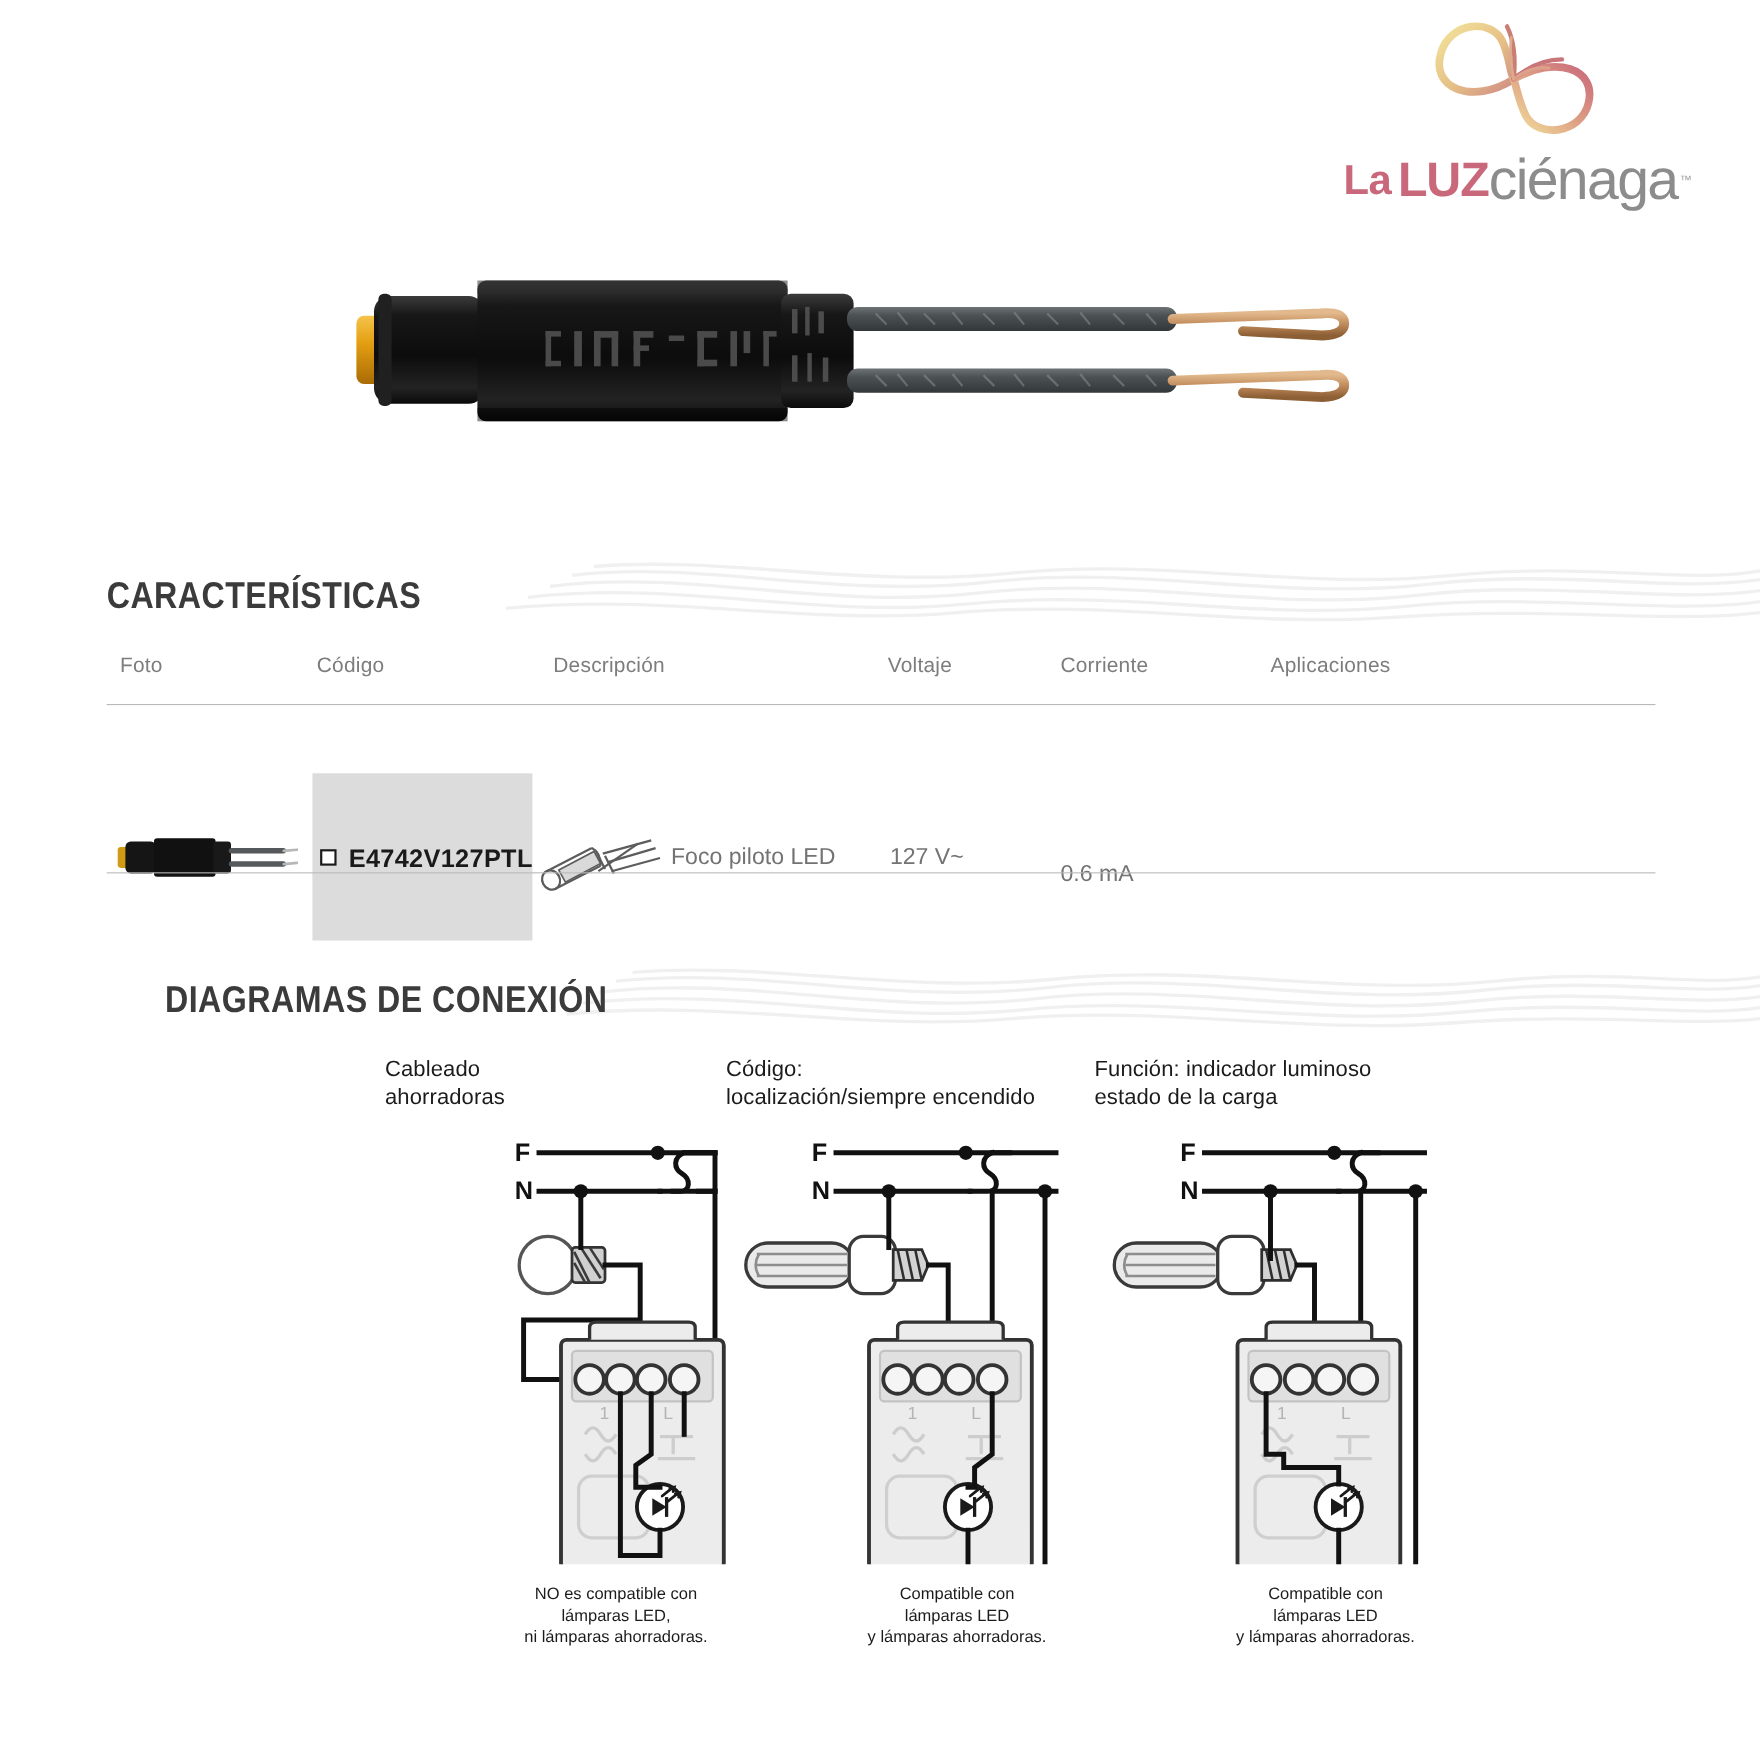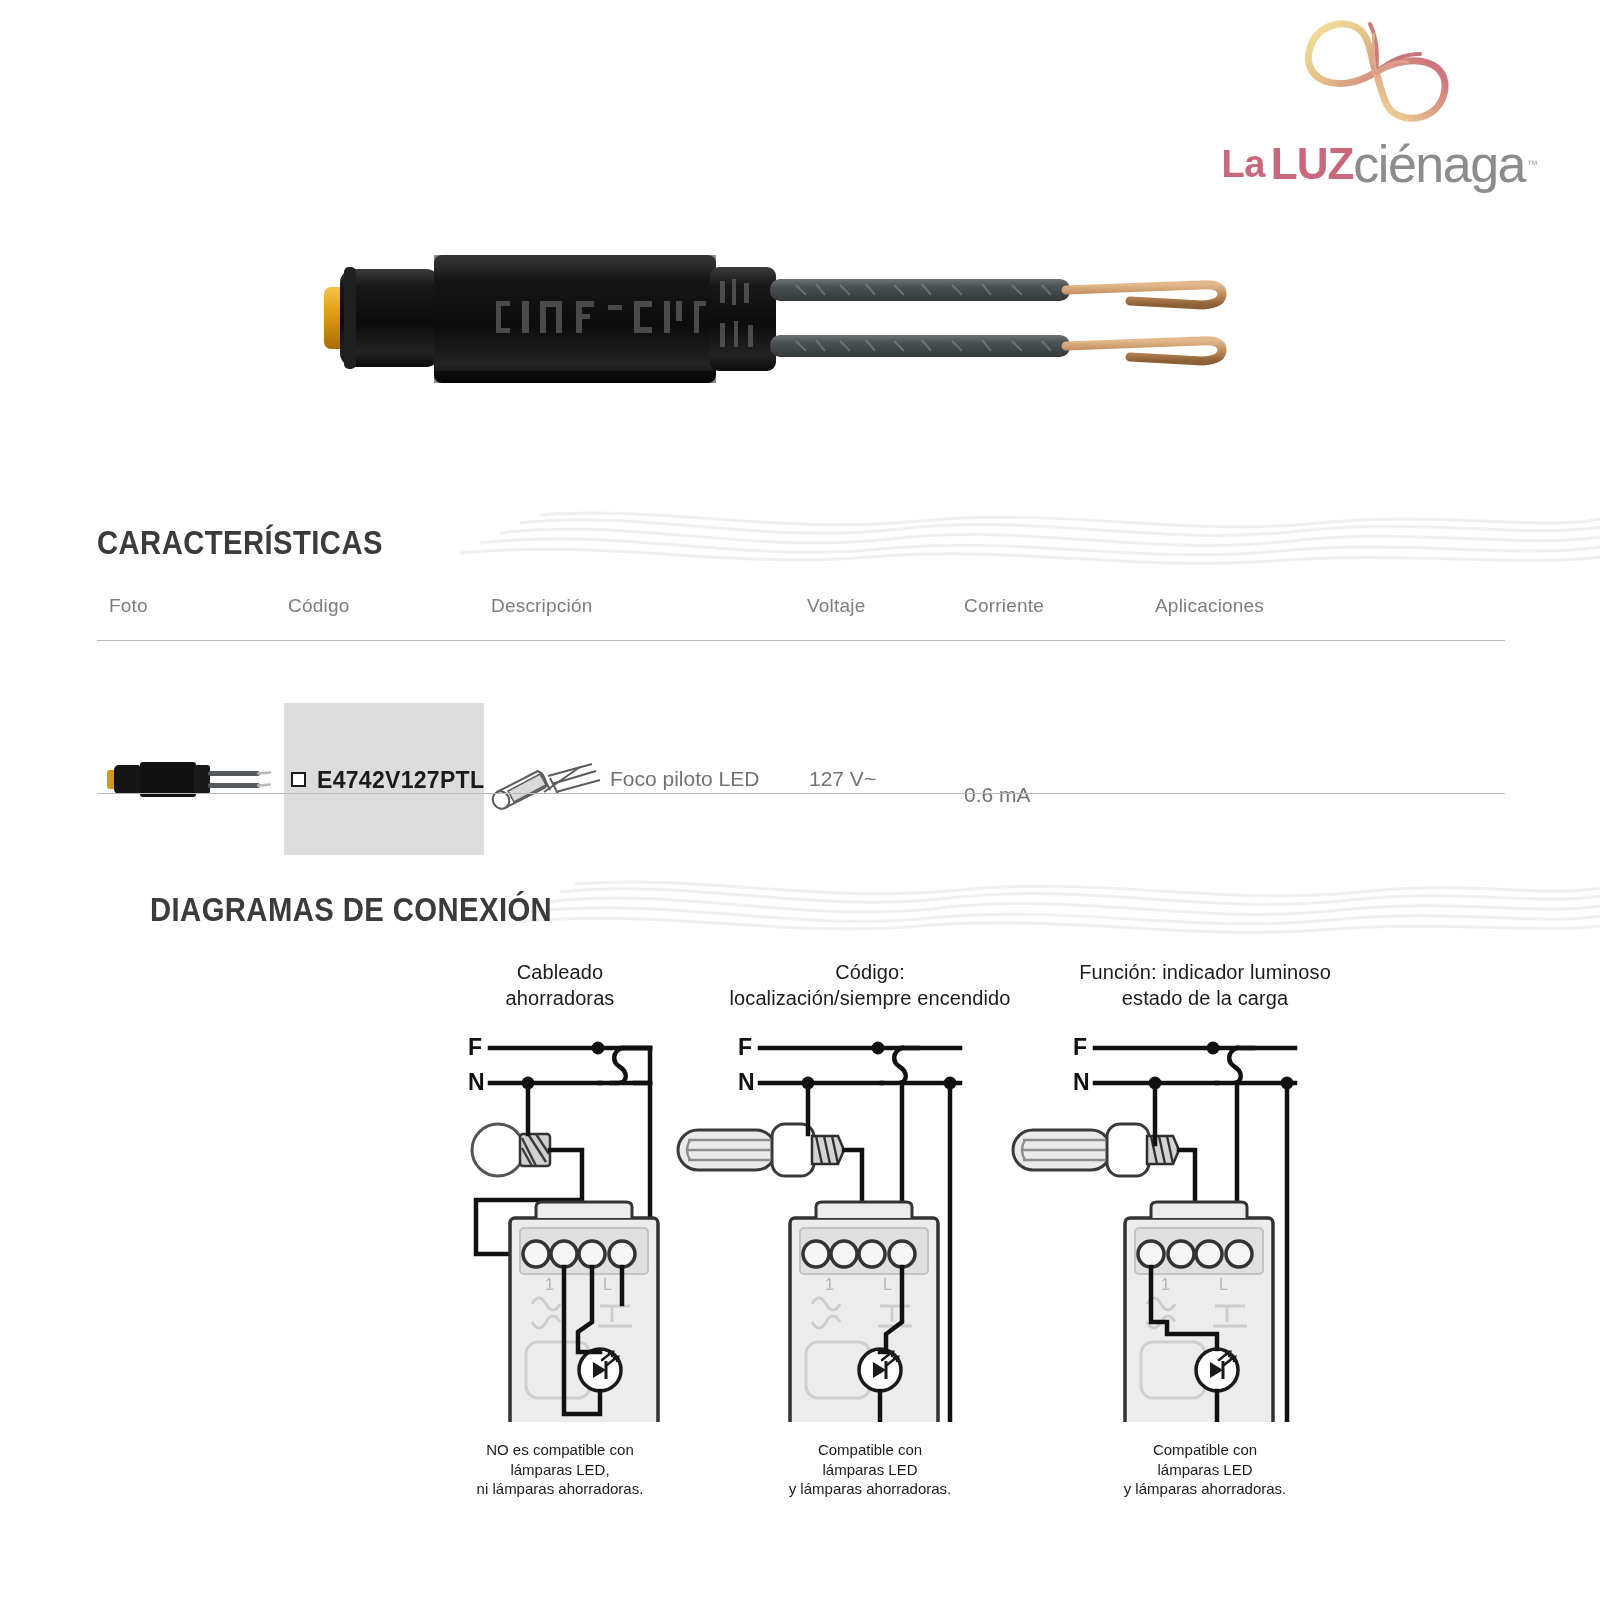--- a/index.html
+++ b/index.html
@@ -44,21 +44,21 @@
   .codecell-bg { position:absolute; background:#dcdcdc; }
   .row { position:relative; height:152px; }
   .td { position:absolute; font-size:21px; color:#737373; font-family:"Liberation Sans",sans-serif;}
   .code-txt { font-weight:700; font-size:23px; letter-spacing:.3px; color:#1a1a1a; }
   .chk { display:inline-block; width:15px; height:15px; border:2px solid #1a1a1a;
          margin-right:11px; vertical-align:1px; background:#fff;}
 
   
   .diagrams { position:absolute; left:0; top:960px; width:1600px; height:580px; }
   .diagram { position:absolute; top:0; width:420px; }
-  .dg-title { text-align:center; font-size:20px; color:#1b1b1b; line-height:1.28;
+  .dg-title { text-align:left; font-size:20px; color:#1b1b1b; line-height:1.28;
               font-family:"Liberation Sans",sans-serif; font-weight:400; letter-spacing:.1px;}
   .dg-caption { position:absolute; text-align:center; width:420px; font-size:15px;
                 color:#1b1b1b; line-height:1.3; font-weight:400;}
   .svgbox { position:absolute; top:62px; left:0; }
   svg { display:block; }
 </style>
 </head>
 <body>
 
 <div class="page">
@@ -184,21 +184,21 @@
       </svg>
     </div>
     <div class="sec-title" style="left:97px; top:18px;">CARACTERÍSTICAS</div>
   </div>
 
   <div class="table">
 
     <div class="thead">
       <div class="th" style="left:12px;">Foto</div>
       <div class="th" style="left:191px;">Código</div>
-      <div class="th" style="left:394px;">Descripción</div>
+      <div class="th" style="left:406px;">Descripción</div>
       <div class="th" style="left:710px;">Voltaje</div>
       <div class="th" style="left:867px;">Corriente</div>
       <div class="th" style="left:1058px;">Aplicaciones</div>
     </div>
 
     <div class="rule" style="top:63px;"></div>
 
     <div class="row" style="top:64px;">
       <div class="codecell-bg" style="left:187px; top:0; width:200px; height:152px;"></div>
 

